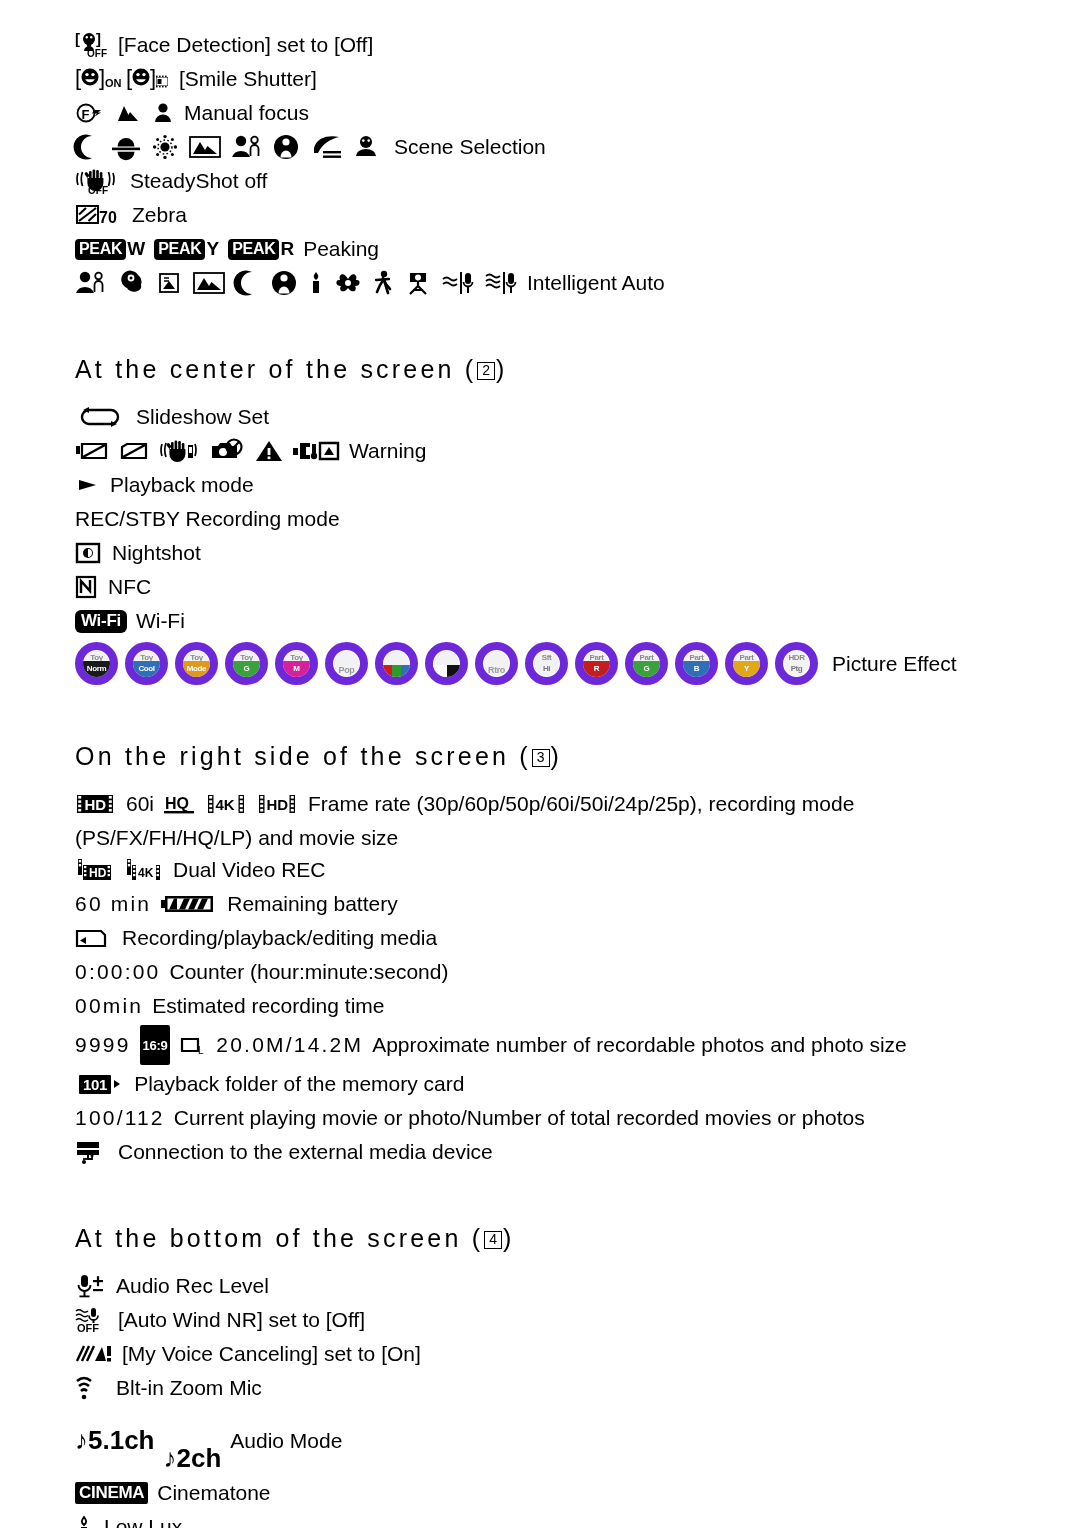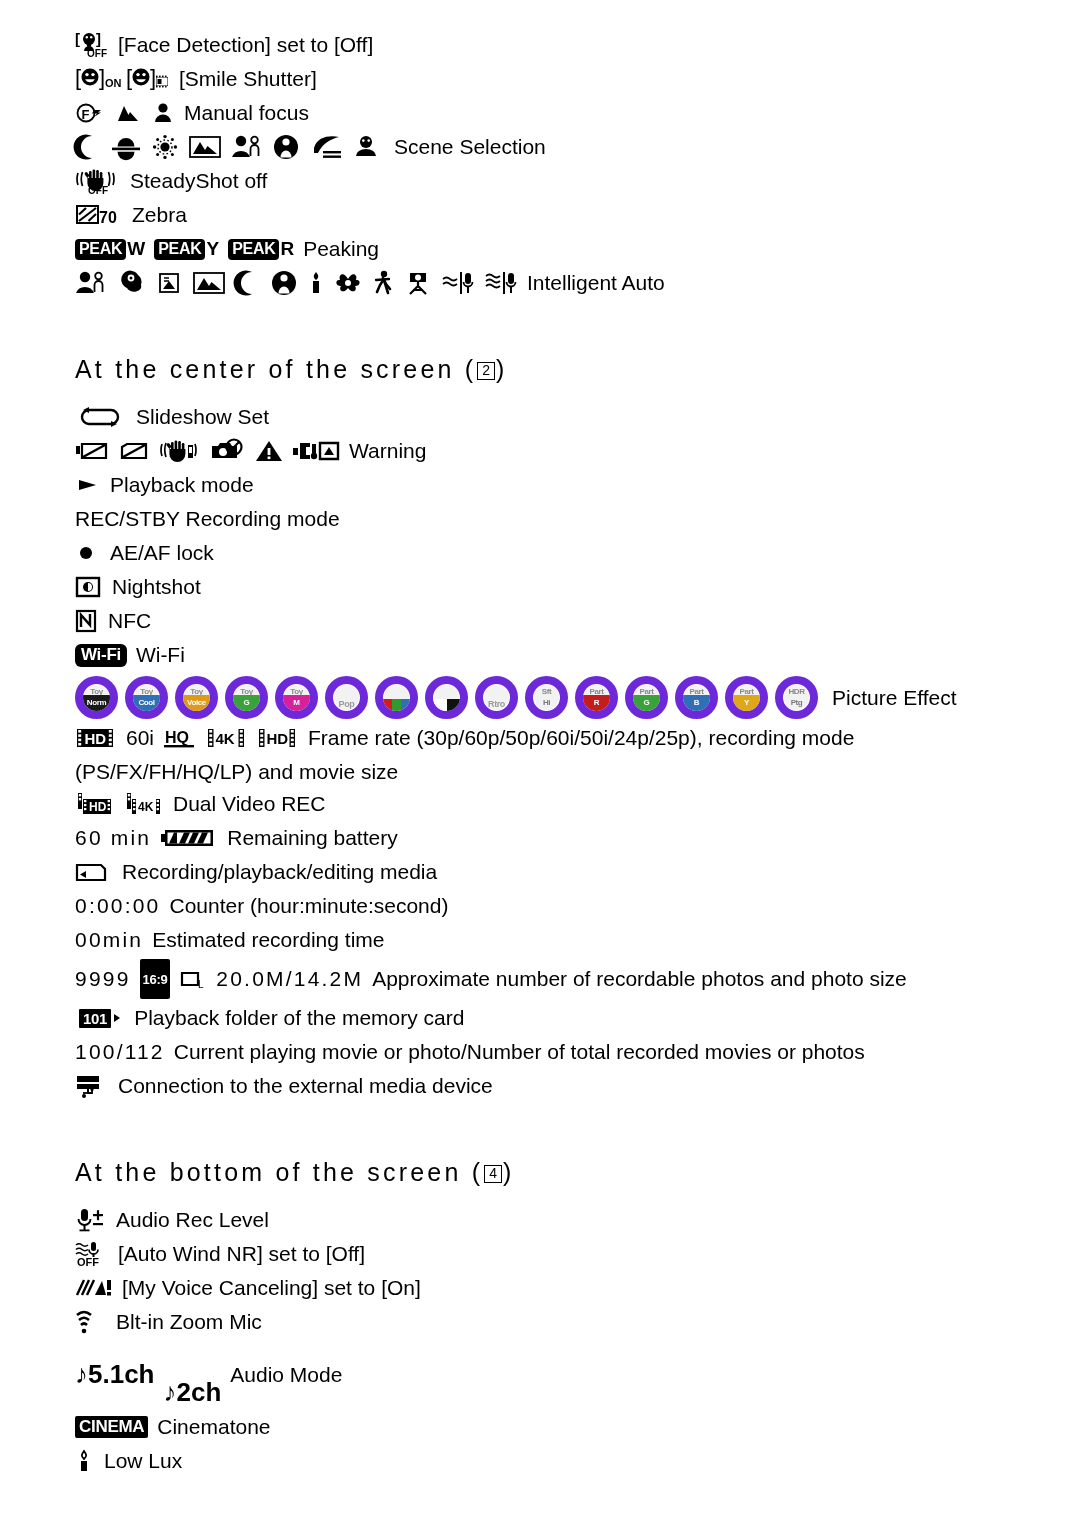--- a/index.html
+++ b/index.html
@@ -411,27 +411,20 @@
         <path d="M4 7 L21 12 L4 17 Z" fill="#000"></path>
       </svg>
       <span class="gap"></span>
       <span class="txt">Playback mode</span>
     </div>
 
     <div class="row">
       <span class="txt">REC/STBY Recording mode</span>
     </div>
 
-    <div class="row">
-      <svg class="ic" width="26" height="24" viewBox="0 0 26 24">
-        <circle cx="11" cy="12" r="6" fill="#000"></circle>
-      </svg>
-      <span class="gap"></span>
-      <span class="txt">AE/AF lock</span>
-    </div>
 
     <div class="row">
       <svg class="ic" width="28" height="26" viewBox="0 0 28 26">
         <rect x="2" y="4" width="22" height="18" fill="none" stroke="#000" stroke-width="2.4"></rect>
         <path d="M13 8 a5 5 0 0 1 0 10 z" fill="#000"></path>
         <path d="M13 8 a5 5 0 0 0 0 10 z" fill="#000" opacity="0"></path>
         <path d="M13 8 a5 5 0 0 0 0 10 Z" fill="#000"></path>
         <path d="M13 9 a4 4 0 0 1 0 8 z" fill="#fff"></path>
       </svg>
       <span class="gap"></span>
@@ -458,21 +451,21 @@
             <div class="chip two">
               <div class="top">Toy</div>
               <div class="bot" style="background: rgb(26, 26, 26);">Norm</div>
             </div>
             <div class="chip two">
               <div class="top">Toy</div>
               <div class="bot" style="background: rgb(47, 111, 181);">Cool</div>
             </div>
             <div class="chip two">
               <div class="top">Toy</div>
-              <div class="bot" style="background: rgb(224, 154, 24);">Voice</div>
+              <div class="bot" style="background: rgb(224, 154, 24);">Mode</div>
             </div>
             <div class="chip two">
               <div class="top">Toy</div>
               <div class="bot" style="background: rgb(58, 162, 58);">G</div>
             </div>
             <div class="chip two">
               <div class="top">Toy</div>
               <div class="bot" style="background: rgb(214, 33, 155);">M</div>
             </div>
             <div class="chip plain">
@@ -519,20 +512,21 @@
             <div class="chip two">
               <div class="top">HDR</div>
               <div class="bot grey">Ptg</div>
             </div>
           </div>
       <span class="gap-lg"></span>
       <span class="txt">Picture Effect</span>
     </div>
   </div>
 
+  <h2 class="section"><span>On the right side of the screen (</span><span class="numbox">3</span><span>)</span></h2>
 
   <div>
 
     <div class="row wrap">
       <svg class="ic" width="42" height="26" viewBox="0 0 42 26">
         <rect x="2" y="4" width="36" height="18" fill="#000"></rect>
         <g fill="#fff">
           <rect x="3.2" y="5" width="3" height="2.6"></rect>
               <rect x="3.2" y="9.3" width="3" height="2.6"></rect>
           <rect x="3.2" y="13.6" width="3" height="2.6"></rect>

